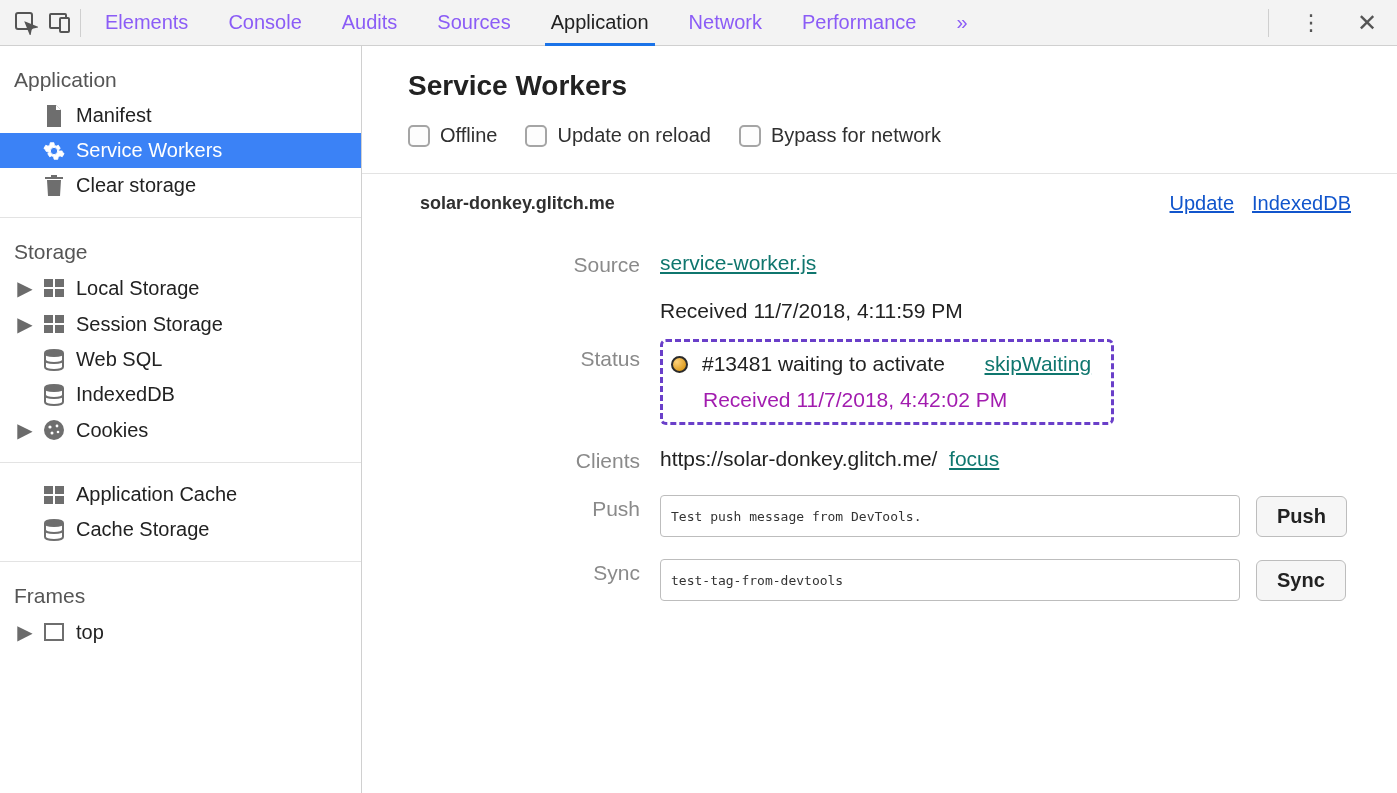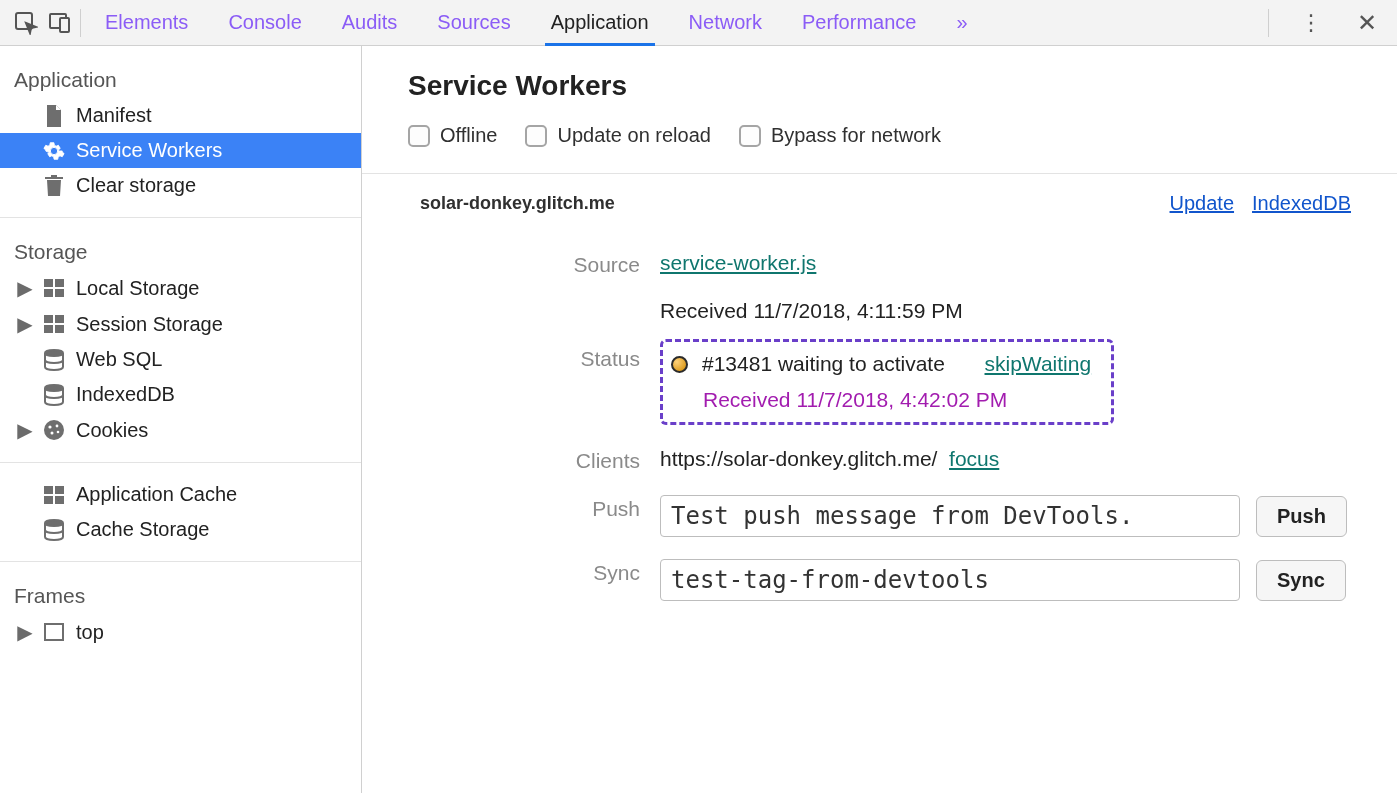--- a/index.html
+++ b/index.html
@@ -50,21 +50,21 @@
   .dot { width: 17px; height: 17px; border-radius: 50%; border: 2px solid #2b2b2b; display:inline-block; }
   .dot.green { background: radial-gradient(circle at 30% 30%, #7eea7e, #1f9a1f); }
   .dot.orange { background: radial-gradient(circle at 30% 30%, #ffd27a, #d18a00); }
   .connector { position: absolute; left: 8px; top: 18px; width: 2px; height: 58px; background: #9c9c9c; }
   .recv2 { margin-top: 12px; padding-left: 32px; color: #a21caf; }
   .status-wrap { margin-top: -6px; }
 
   .inline-link { color:#0f766e; }
 
   .btn { border: 1px solid #bdbdbd; background: #f6f6f6; border-radius: 6px; padding: 8px 20px; font-size: 20px; font-weight: 600; color: #222; cursor: pointer; }
-  .field { width: 580px; height: 42px; border: 1px solid #bdbdbd; border-radius: 4px; padding: 6px 10px; font-family: ui-monospace, Menlo, Monaco, Consolas, monospace; font-size: 24px; color: #333; }
+  .field { width: 580px; height: 42px; border: 1px solid #bdbdbd; border-radius: 4px; padding: 6px 10px; font-family: ui-monospace, Menlo, Monaco, Consolas, monospace; font-size: 13px; color: #333; }
   .field-row { display: flex; align-items: center; gap: 16px; }
 </style>
 </head>
 <body>
 
 <div class="topbar">
   <div class="leading">
     <span class="icon-btn">
       <svg width="24" height="24" viewBox="0 0 24 24" fill="none" stroke="#555" stroke-width="2">
           <rect x="2" y="2" width="16" height="16" rx="2"></rect>

